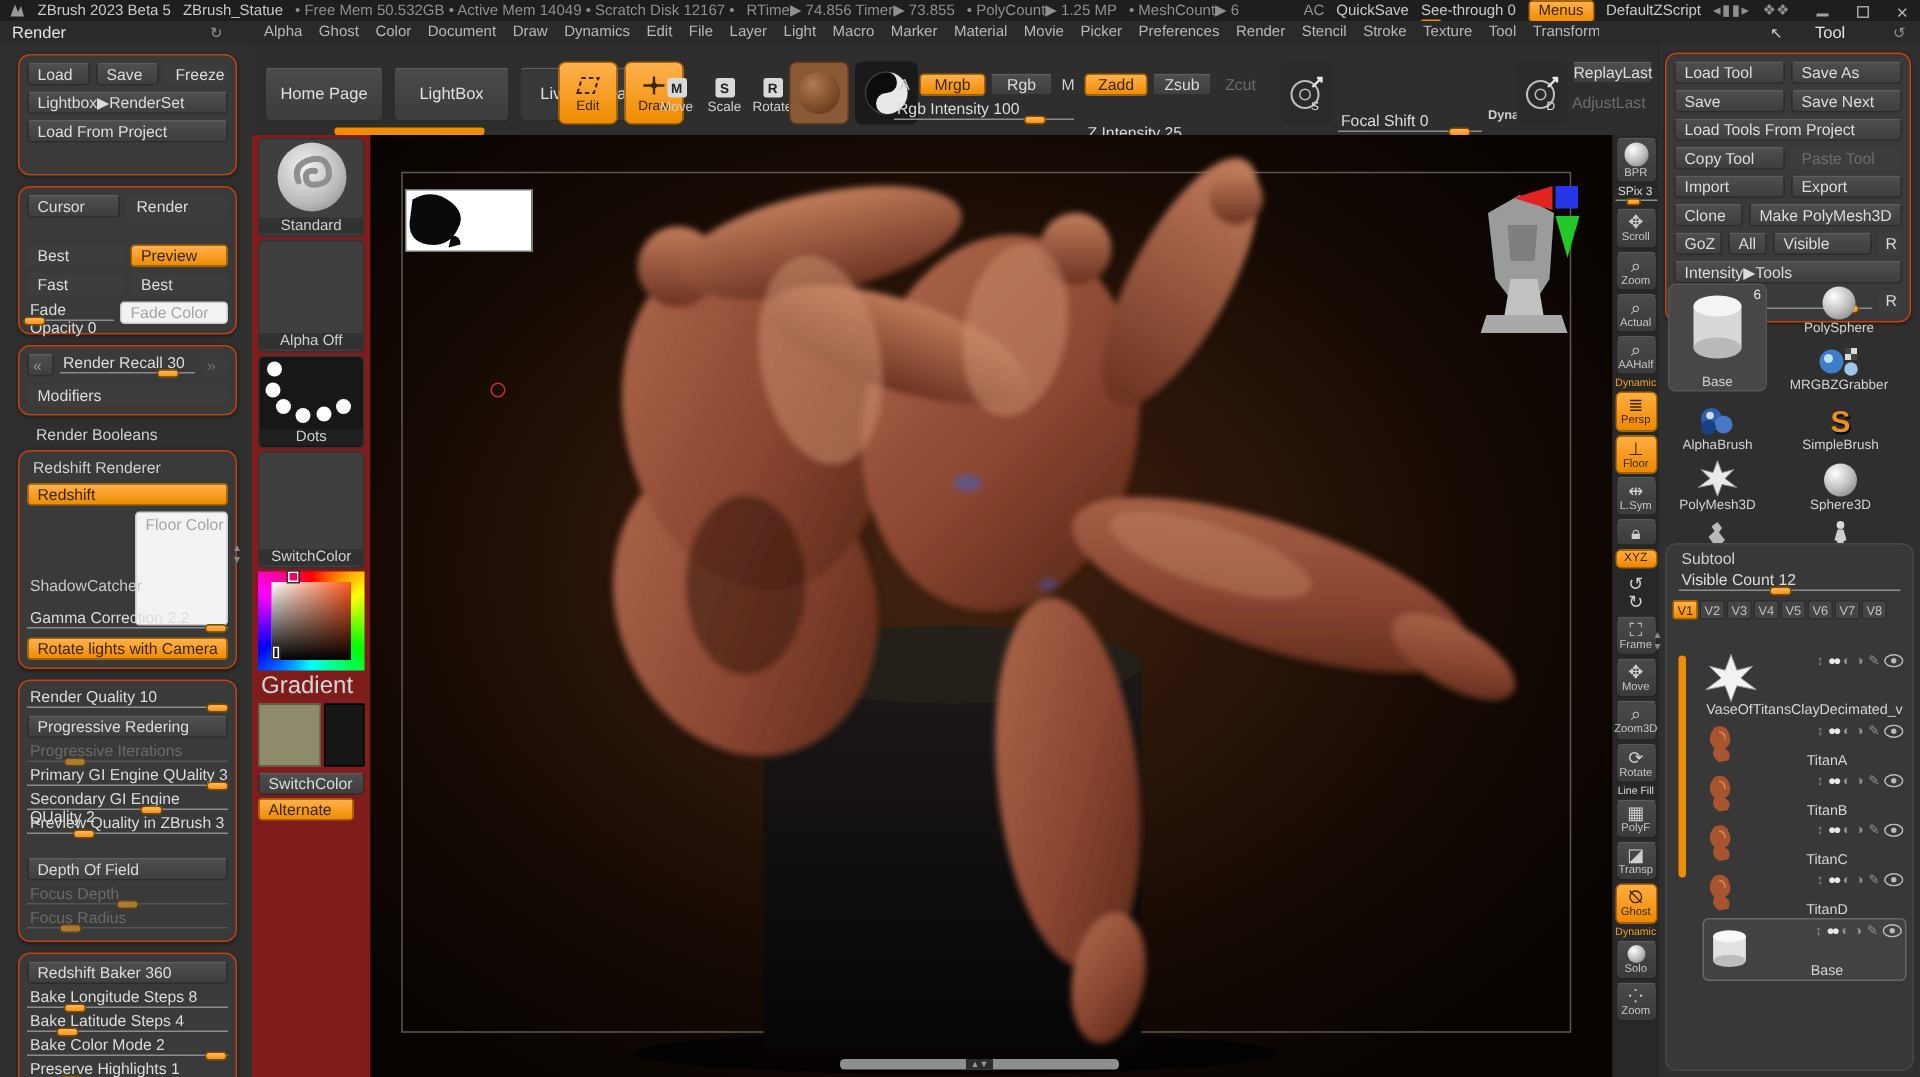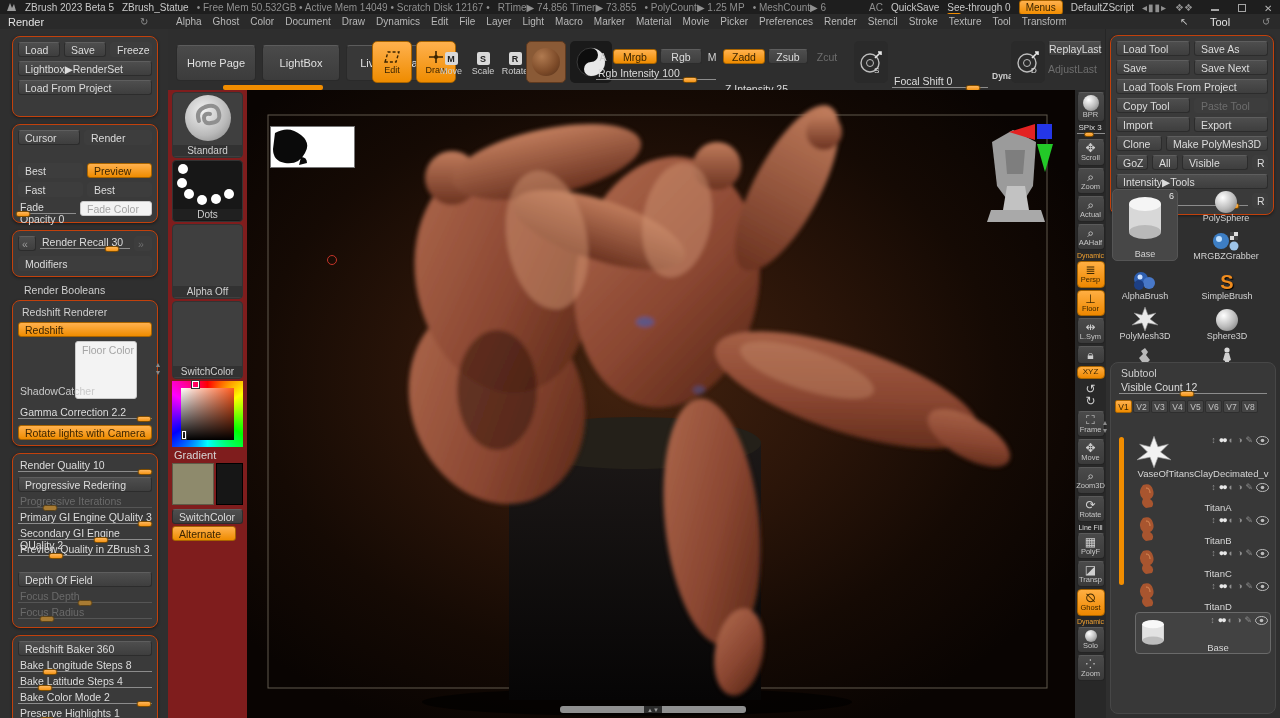--- a/index.html
+++ b/index.html
@@ -210,21 +210,21 @@
   </div>
 
   <div class="seclbl" style="margin:2px 0 4px 24px">Render Booleans</div>
 
   <div class="grp">
     <div class="seclbl" style="margin:0 0 4px 4px">Redshift Renderer</div>
     <div class="row">
         <div class="b orange f1">Redshift</div>
       </div>
     <div style="position:relative;height:62px;margin-bottom:3px">
-      <div class="b white" style="position:absolute;right:15px;top:0;width:62px;height:58px;align-items:flex-start;padding-top:2px">Floor Color</div>
+      <div class="b white" style="position:absolute;right:0;top:0;width:62px;height:76px;align-items:flex-start;padding-top:2px">Floor Color</div>
       <span style="position:absolute;left:2px;bottom:6px;color:#c9c9c9">ShadowCatcher</span>
     </div>
     <div class="sl">
       <span class="t">Gamma Correction 2.2</span>
         <span class="tr"></span>
         <span class="h" style="left:94%"></span>
     </div>
     <div class="row" style="margin:3px 0 0">
         <div class="b orange f1">Rotate lights with Camera</div>
       </div>
@@ -402,44 +402,44 @@
 
 <div id="shelf" class="abs" style="padding-top:2px">
   <div class="shelf-tile" style="height:66px">
     <div style="position:absolute;left:12px;top:2px;width:46px;height:46px;border-radius:50%;background:radial-gradient(circle at 40% 35%,#f2f2f2,#b9b9b9 60%,#7d7d7d)">
       <svg width="46" height="46" viewBox="0 0 46 46">
           <path d="M14 26 q-4-10 6-14 q12-4 14 6 q2 9-8 10 q-7 1-7-5 q0-5 6-4" fill="none" stroke="#8f8f8f" stroke-width="4" stroke-linecap="round"></path>
         </svg>
     </div>
     <div class="shelf-lbl">Standard</div>
   </div>
+  <div class="shelf-tile" style="height:75px">
+    <div class="shelf-lbl">Alpha Off</div>
+  </div>
   <div class="shelf-tile" style="height:62px;background:#171717">
     <svg width="69" height="46" viewBox="0 0 69 46">
       <circle cx="10" cy="8" r="5" fill="#fff"></circle>
         <circle cx="9" cy="22" r="5" fill="#fff"></circle>
       <circle cx="16" cy="33" r="5" fill="#fff"></circle>
         <circle cx="29" cy="39" r="5" fill="#fff"></circle>
       <circle cx="43" cy="38" r="5" fill="#fff"></circle>
         <circle cx="56" cy="33" r="5" fill="#fff"></circle>
     </svg>
     <div class="shelf-lbl">Dots</div>
   </div>
-  <div class="shelf-tile" style="height:75px">
-    <div class="shelf-lbl">Alpha Off</div>
-  </div>
   <div class="shelf-tile" style="height:78px">
     <div class="shelf-lbl">SwitchColor</div>
   </div>
   <div style="position:relative;margin:2px 2px 0 4px;width:71px;height:66px">
     <div style="position:absolute;inset:0;background:conic-gradient(#f00,#ff0,#0f0,#0ff,#00f,#f0f,#f00)"></div>
     <div style="position:absolute;left:9px;top:7px;width:53px;height:52px;background:linear-gradient(to bottom,rgba(0,0,0,0),#000),linear-gradient(to right,#fff,#ff5a1e)"></div>
     <div style="position:absolute;left:20px;top:0px;width:7px;height:7px;border:1.5px solid #fff;outline:1px solid #333"></div>
     <div style="position:absolute;left:10px;bottom:8px;width:4px;height:8px;border:1.5px solid #fff;outline:1px solid #333"></div>
   </div>
-  <div style="margin:2px 0 2px 6px;font-size:11px;color:#d6d6d6">Gradient</div>
+  <div style="margin:2px 0 2px 6px;font-size:16px;color:#d6d6d6">Gradient</div>
   <div style="display:flex;gap:2px;margin-left:4px">
     <div style="width:42px;height:42px;background:#8e8a6c;border:1px solid #5f5c48"></div>
     <div style="width:27px;height:42px;background:#161616;border:1px solid #000"></div>
   </div>
   <div class="b" style="margin:4px 2px 2px 4px;width:71px">SwitchColor</div>
   <div class="b orange" style="margin:0 2px 0 4px;width:64px">Alternate</div>
 </div>
 
 <div id="canvas" class="abs">
   <svg width="828" height="628" viewBox="0 0 828 628">

